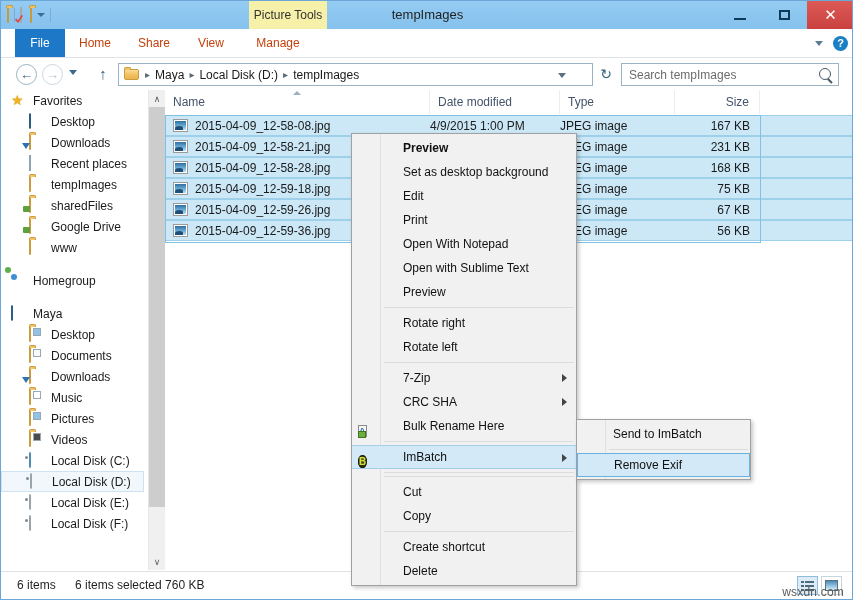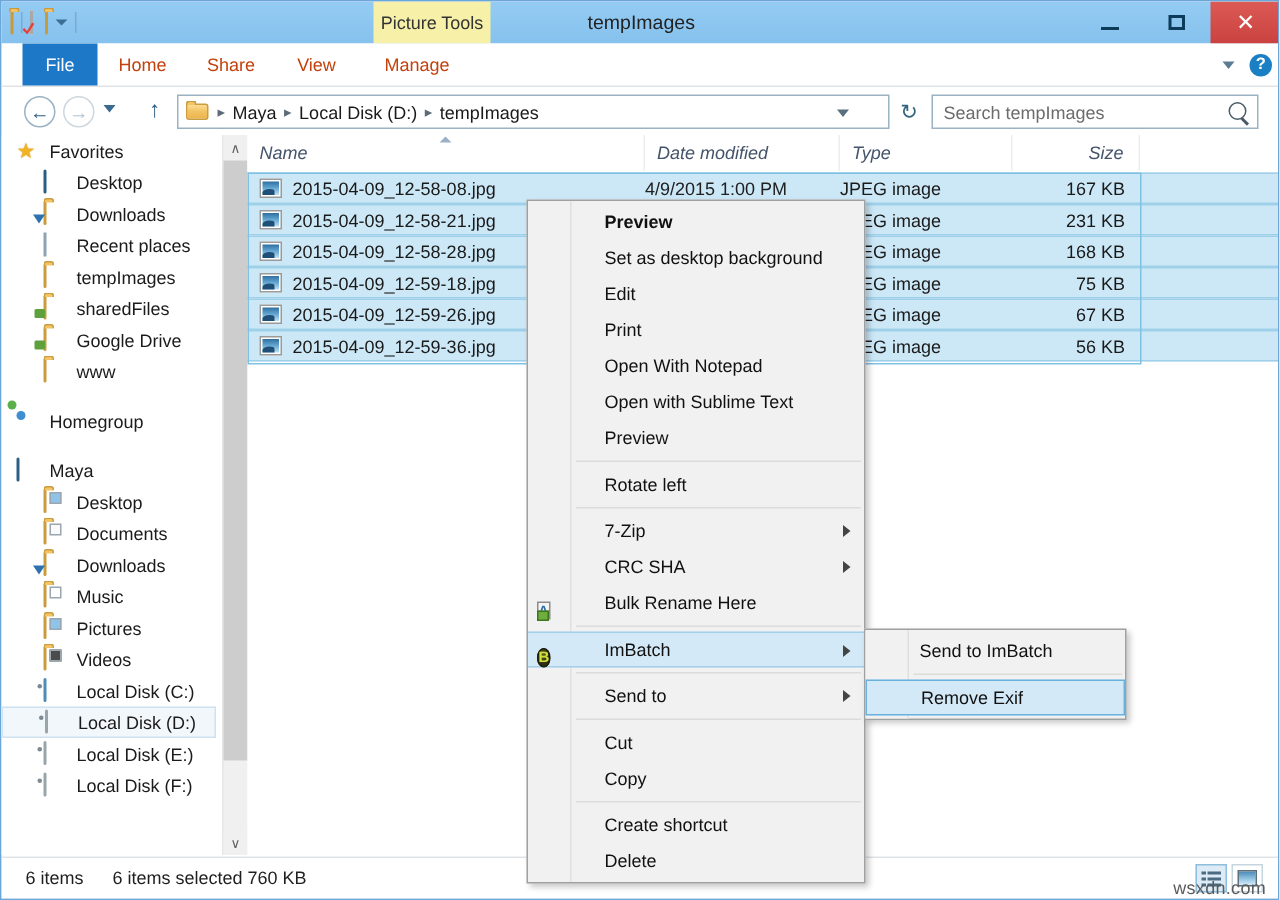--- a/index.html
+++ b/index.html
@@ -461,21 +461,20 @@
     left: 164px; top: 0;
     width: 689px; height: 480px;
     background: #fff;
   }
   .colhdr {
     position: absolute;
     left: 0; top: 0;
     width: 689px; height: 25px;
     border-bottom: 1px solid #e2e5e8;
     background: #fff;
-    font-style: italic;
   }
   .colhdr .col {
     position: absolute;
     top: 0; height: 24px;
     line-height: 24px;
     font-size: 12px;
     color: #44546a;
     padding-left: 8px;
     box-sizing: border-box;
     border-right: 1px solid #eceef0;
@@ -972,20 +971,21 @@
     <div class="ctxitem bold">Preview</div>
     <div class="ctxitem">Set as desktop background</div>
     <div class="ctxitem">Edit</div>
     <div class="ctxitem">Print</div>
     <div class="ctxitem">Open With Notepad</div>
     <div class="ctxitem">Open with Sublime Text</div>
     <div class="ctxitem">Preview</div>
 
     <div class="ctx-sep"></div>
 
+    <div class="ctxitem">Rotate right</div>
     <div class="ctxitem">Rotate left</div>
 
     <div class="ctx-sep"></div>
 
     <div class="ctxitem">
       <span>7-Zip</span>
       <span class="ctx-arrow"></span>
     </div>
     <div class="ctxitem">
       <span>CRC SHA</span>
@@ -999,24 +999,20 @@
     <div class="ctx-sep"></div>
 
     <div class="ctxitem hl">
       <span class="ctx-ico"><span class="ic-imbatch">B</span></span>
       <span>ImBatch</span>
       <span class="ctx-arrow"></span>
     </div>
 
     <div class="ctx-sep"></div>
 
-    <div class="ctxitem">
-      <span>Send to</span>
-      <span class="ctx-arrow"></span>
-    </div>
 
     <div class="ctx-sep"></div>
 
     <div class="ctxitem">Cut</div>
     <div class="ctxitem">Copy</div>
 
     <div class="ctx-sep"></div>
 
     <div class="ctxitem">Create shortcut</div>
     <div class="ctxitem">Delete</div>

